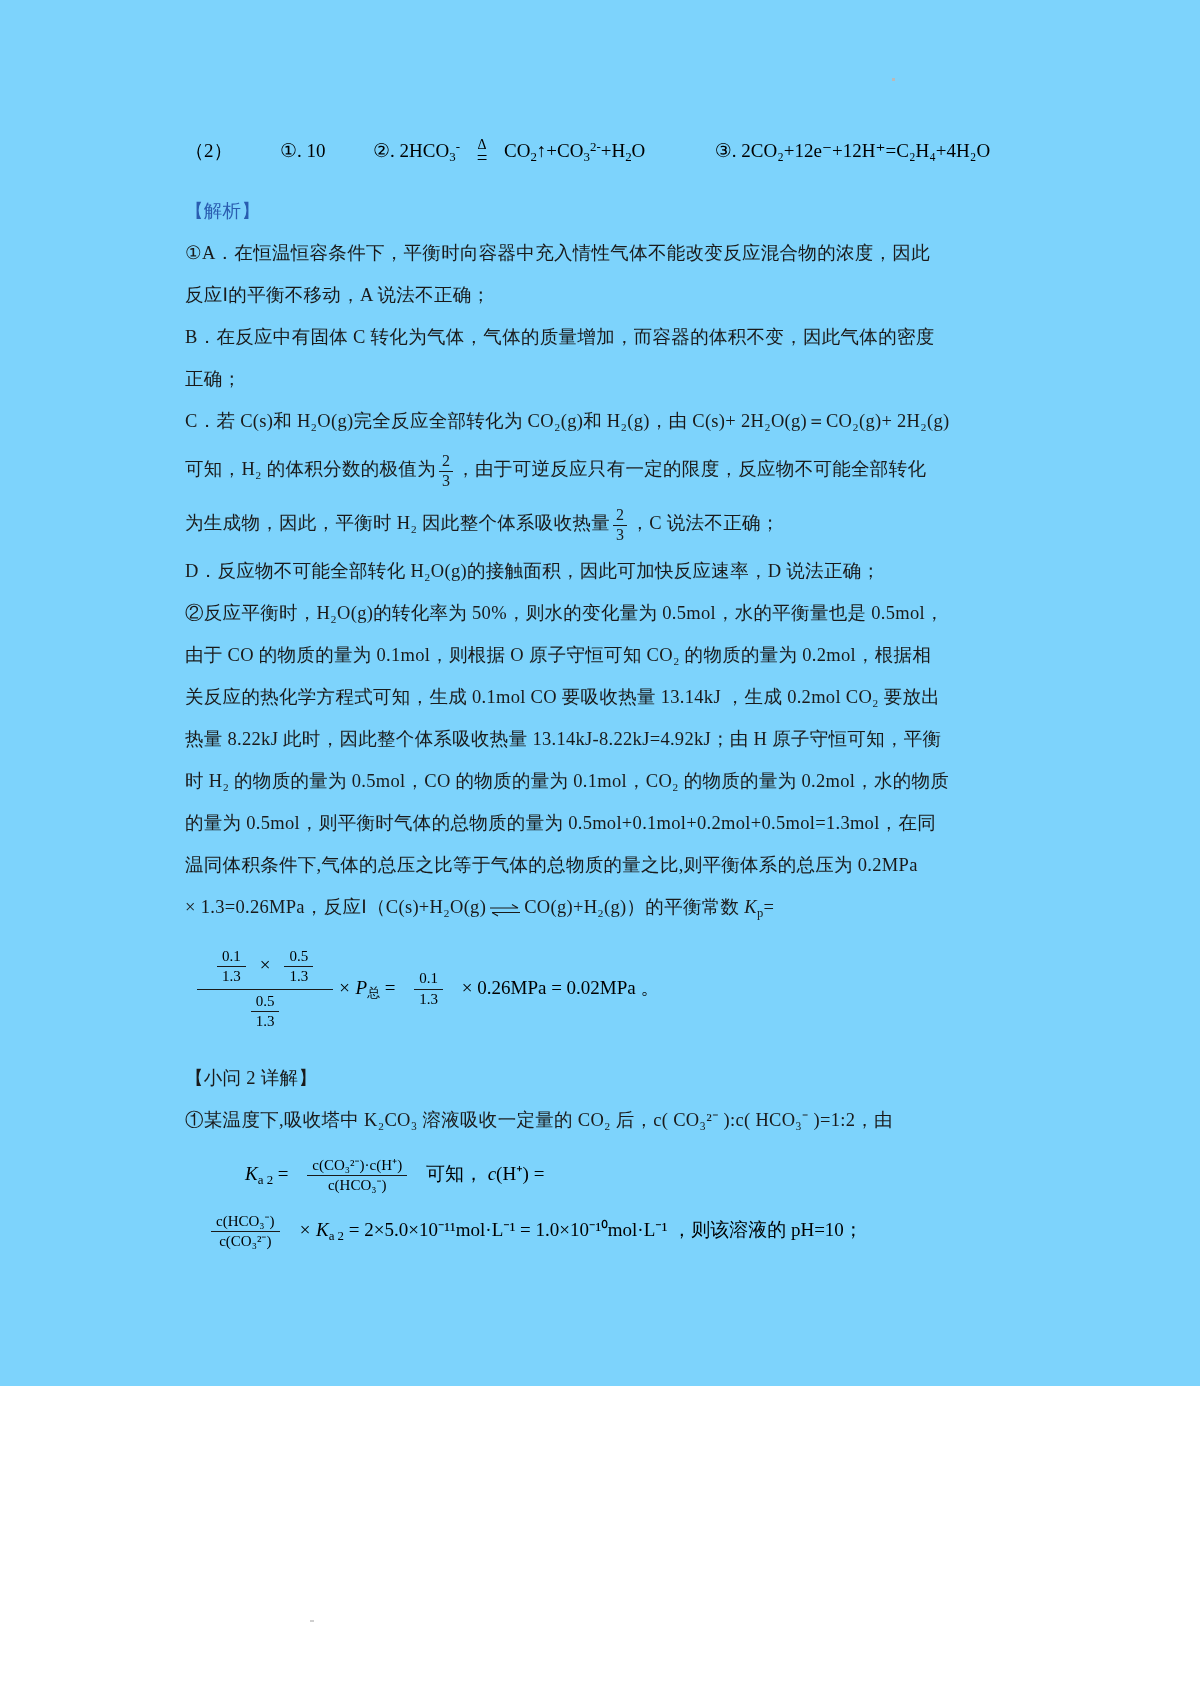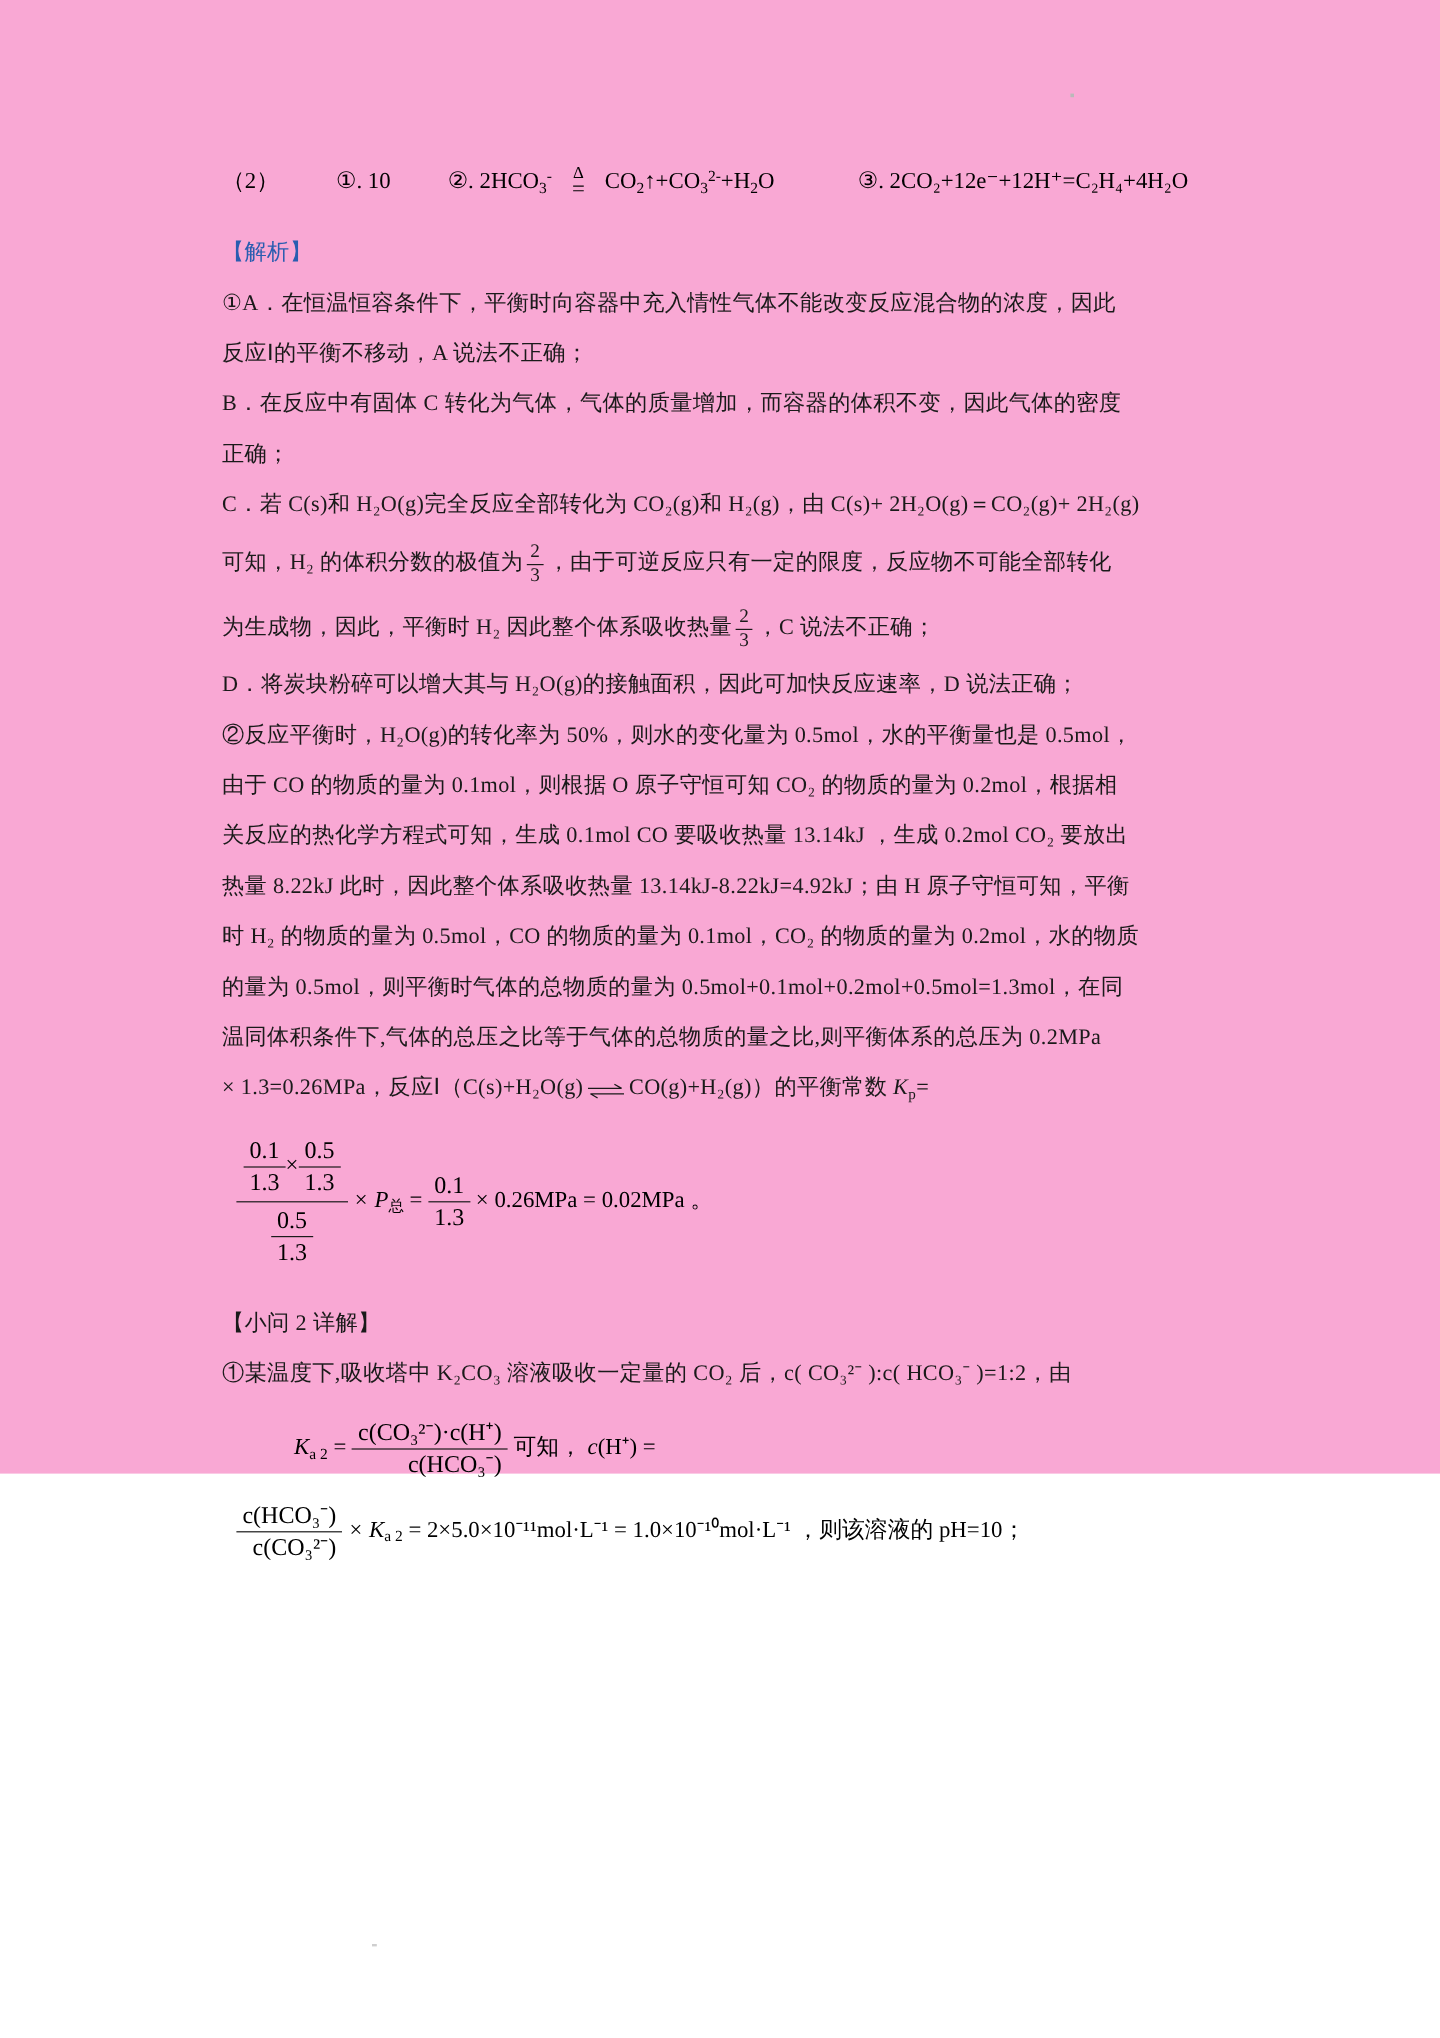--- a/index.html
+++ b/index.html
@@ -12,22 +12,22 @@
     height: 1698px;
     font-family: "Liberation Serif", serif;
     color: #000000;
     position: relative;
     overflow: hidden;
   }
   .page {
     position: absolute;
     left: 0; top: 0;
     width: 1200px;
-    height: 1228px;
-    background: #f9a8d4;
+    height: 1386px;
+    background: #7dd3fc;
   }
   .content {
     position: absolute;
     left: 185px;
     top: 130px;
     width: 830px;
   }
   .line {
     font-size: 18.5px;
     line-height: 40px;
@@ -59,24 +59,24 @@
     font-size: 16px;
     line-height: 1.15;
     margin: 0 3px;
   }
   .frac .num { display: block; padding: 0 3px; border-bottom: 1.2px solid #1a1a1a; }
   .frac .den { display: block; padding: 0 3px; }
 
   .bigfrac {
     display: inline-block;
     vertical-align: middle;
-    text-align: right;
-    font-size: 20px;
+    text-align: center;
+    font-size: 15px;
     line-height: 1.3;
-    margin: 0 0;
+    margin: 0 14px;
   }
   .bigfrac .num { display: block; padding: 0 5px; border-bottom: 1.4px solid #1a1a1a; }
   .bigfrac .den { display: block; padding: 0 5px; }
 
   
   .rxn-arrow {
     display: inline-block;
     position: relative;
     width: 40px;
     vertical-align: middle;
@@ -172,21 +172,21 @@
     <div class="line">C．若 C(s)和 H₂O(g)完全反应全部转化为 CO₂(g)和 H₂(g)，由 C(s)+ 2H₂O(g)＝CO₂(g)+ 2H₂(g)</div>
 
     <div class="line" style="line-height:52px">
       <span>可知，H₂ 的体积分数的极值为</span><span class="frac"><span class="num">2</span><span class="den">3</span></span><span>，由于可逆反应只有一定的限度，反应物不可能全部转化</span>
     </div>
 
     <div class="line" style="line-height:52px">
       <span>为生成物，因此，平衡时 H₂ 因此整个体系吸收热量</span><span class="frac"><span class="num">2</span><span class="den">3</span></span><span>，C 说法不正确；</span>
     </div>
 
-    <div class="line">D．将炭块粉碎可以增大其与 H₂O(g)的接触面积，因此可加快反应速率，D 说法正确；</div>
+    <div class="line">D．反应物不可能全部转化 H₂O(g)的接触面积，因此可加快反应速率，D 说法正确；</div>
 
     <div class="line">②反应平衡时，H₂O(g)的转化率为 50%，则水的变化量为 0.5mol，水的平衡量也是 0.5mol，</div>
     <div class="line">由于 CO 的物质的量为 0.1mol，则根据 O 原子守恒可知 CO₂ 的物质的量为 0.2mol，根据相</div>
     <div class="line">关反应的热化学方程式可知，生成 0.1mol CO 要吸收热量 13.14kJ ，生成 0.2mol CO₂ 要放出</div>
     <div class="line">热量 8.22kJ 此时，因此整个体系吸收热量 13.14kJ-8.22kJ=4.92kJ；由 H 原子守恒可知，平衡</div>
     <div class="line">时 H₂ 的物质的量为 0.5mol，CO 的物质的量为 0.1mol，CO₂ 的物质的量为 0.2mol，水的物质</div>
     <div class="line">的量为 0.5mol，则平衡时气体的总物质的量为 0.5mol+0.1mol+0.2mol+0.5mol=1.3mol，在同</div>
     <div class="line">温同体积条件下,气体的总压之比等于气体的总物质的量之比,则平衡体系的总压为 0.2MPa</div>
 
     <div class="line">

